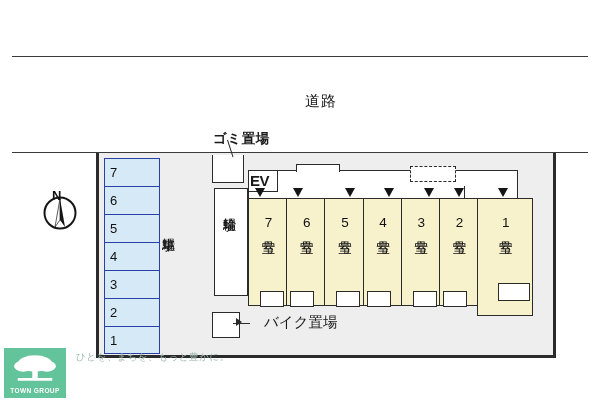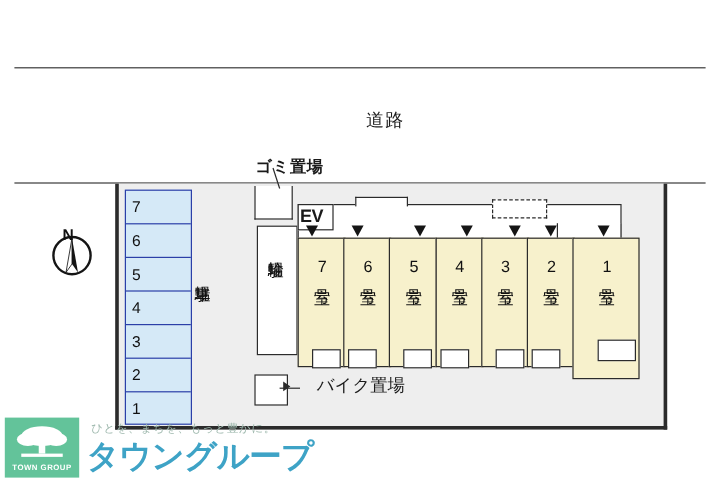--- a/index.html
+++ b/index.html
@@ -423,16 +423,15 @@
       <svg viewBox="0 0 62 44" width="62" height="40">
         <ellipse cx="31" cy="17" rx="19" ry="9" fill="#ffffff"></ellipse>
         <ellipse cx="18" cy="20" rx="10" ry="6" fill="#ffffff"></ellipse>
         <ellipse cx="44" cy="20" rx="10" ry="6" fill="#ffffff"></ellipse>
         <rect x="28" y="20" width="6" height="13" fill="#ffffff"></rect>
         <rect x="12" y="33" width="38" height="3" fill="#ffffff"></rect>
       </svg>
       <div id="logo-mark-text">TOWN GROUP</div>
     </div>
     <div id="logo-tagline">ひとを、まちを、もっと豊かに。</div>
-    <div id="logo-title">タウングループ</div>
   </div>
 
 </div>
 
 </body></html>

